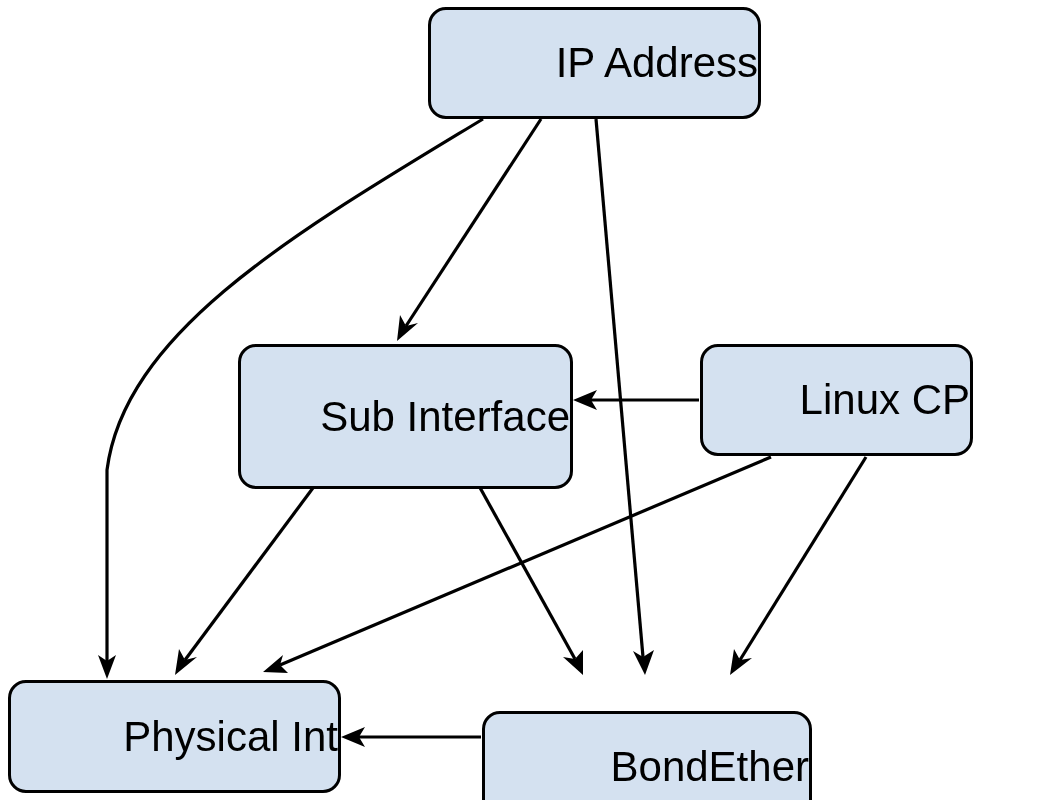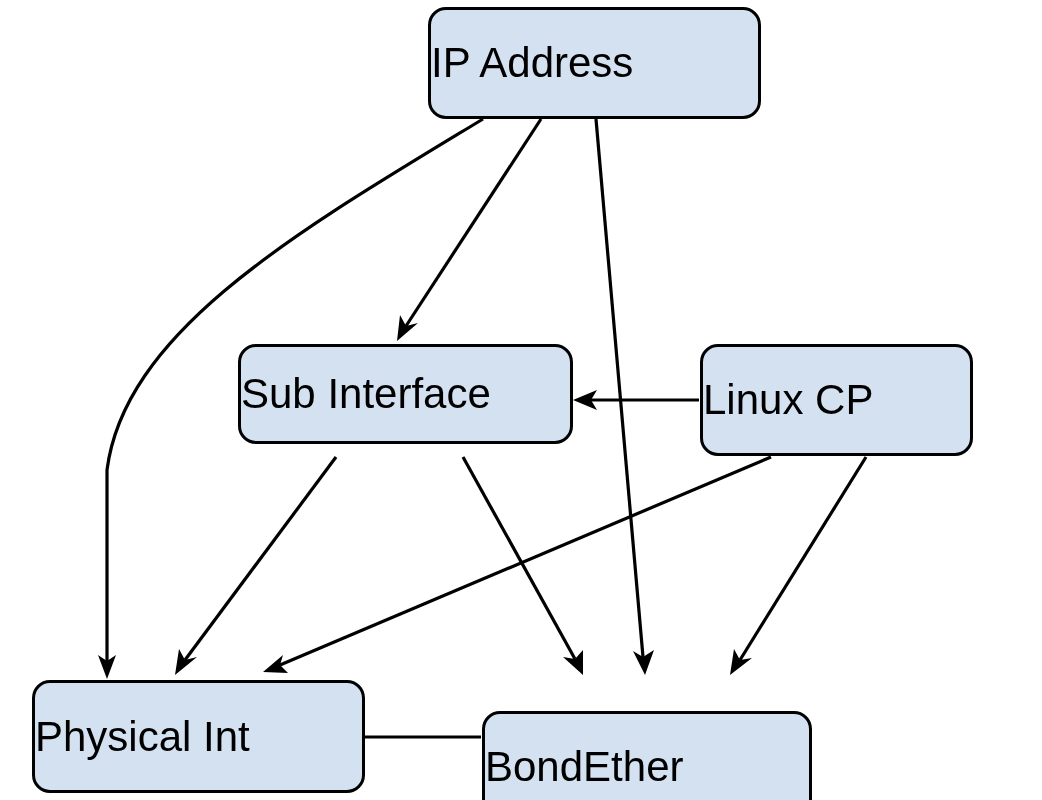--- a/index.html
+++ b/index.html
@@ -27,21 +27,21 @@
     height: 800px;
   }
   .node {
     position: absolute;
     box-sizing: border-box;
     background: #d4e1f0;
     border: 3px solid #000000;
     border-radius: 18px;
     display: flex;
     align-items: center;
-    justify-content: flex-start;
+    justify-content: flex-end;
     z-index: 2;
   }
   .node-label {
     font-family: "Liberation Sans", sans-serif;
     font-size: 42px;
     line-height: 1;
     color: #000000;
     white-space: nowrap;
     letter-spacing: 0px;
   }
@@ -107,29 +107,29 @@
     <g>
       <path class="edge-path" d="M 481,737 L 359,737"></path>
       <polygon class="arrow-head" points="341,737 365,727 359,737 365,747"></polygon>
     </g>
   </svg>
 
   <div class="node" style="left:428px; top:7px; width:333px; height:112px;">
     <span class="node-label">IP Address</span>
   </div>
 
-  <div class="node" style="left:238px; top:344px; width:335px; height:100px;">
+  <div class="node" style="left:238px; top:344px; width:335px; height:145px;">
     <span class="node-label">Sub Interface</span>
   </div>
 
   <div class="node" style="left:700px; top:344px; width:273px; height:112px;">
     <span class="node-label">Linux CP</span>
   </div>
 
-  <div class="node" style="left:8px; top:680px; width:333px; height:113px;margin-left:24px;">
+  <div class="node" style="left:8px; top:680px; width:333px; height:113px;">
     <span class="node-label">Physical Int</span>
   </div>
 
   <div class="node" style="left:482px; top:681px; width:330px; height:112px;margin-top:30px;">
     <span class="node-label">BondEther</span>
   </div>
 
 </div>
 
 </body></html>

